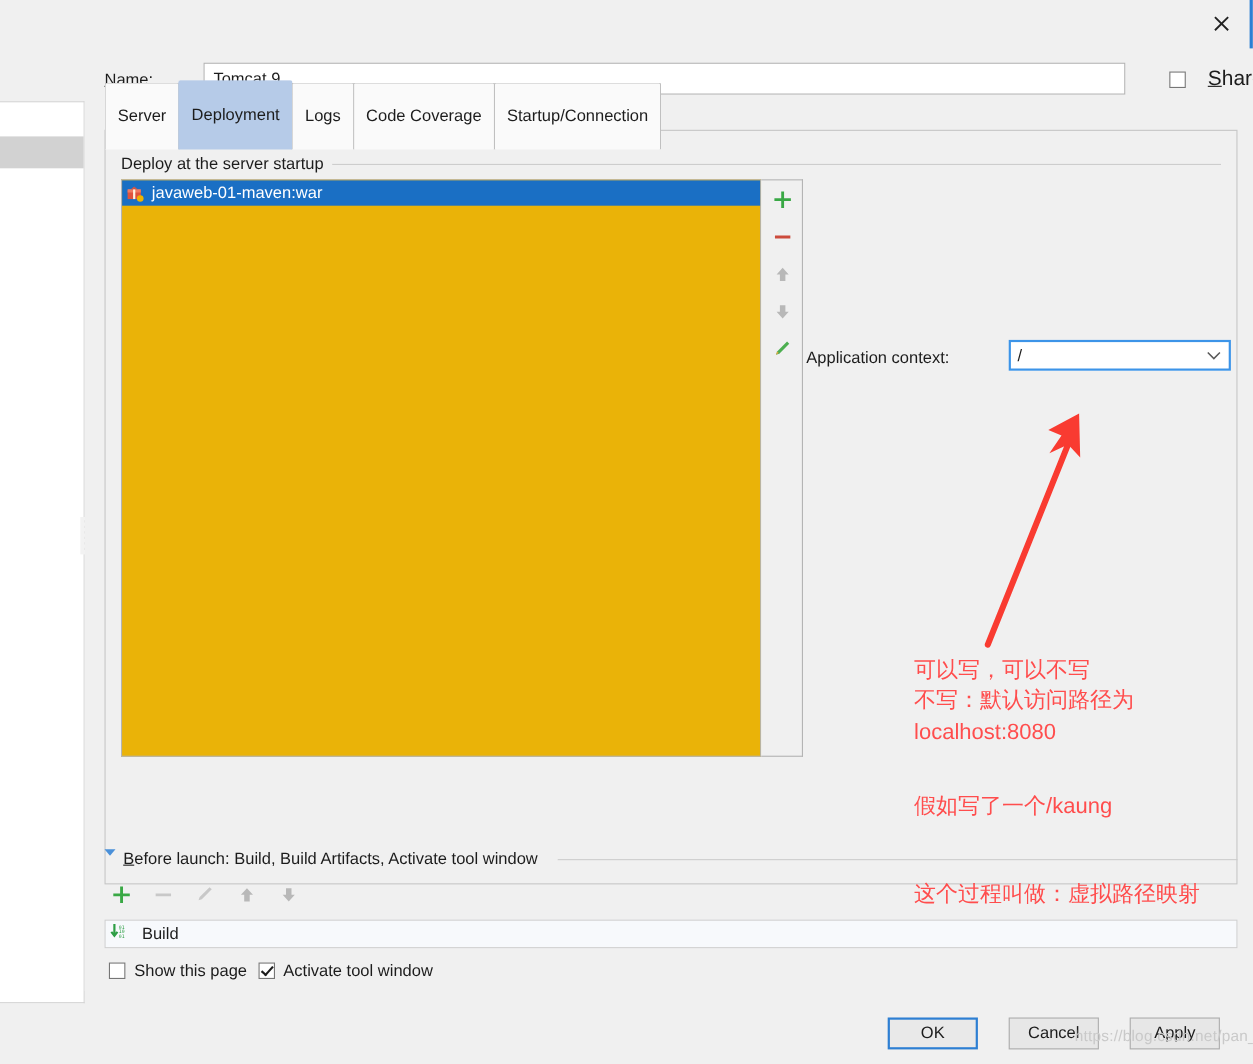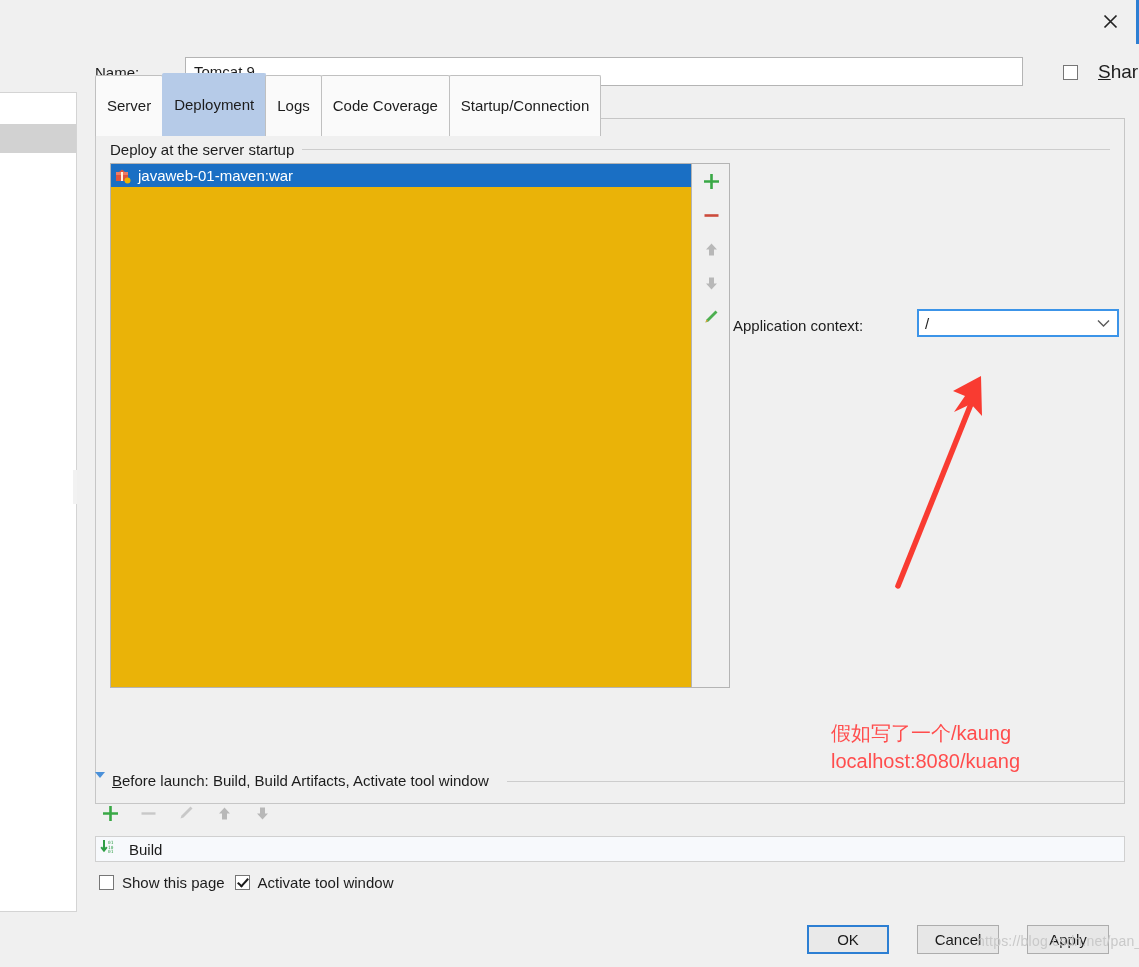--- a/index.html
+++ b/index.html
@@ -454,24 +454,29 @@
           <path d="M1 1.5 L6.5 7 L12 1.5" stroke="#5a5a5a" stroke-width="1.4" fill="none"></path>
         </svg>
       </span>
     </div>
 
     <svg id="red-arrow" viewBox="0 0 130 260">
       <path d="M7 252 L84 60" stroke="#f93b31" stroke-width="5.5" stroke-linecap="round" fill="none"></path>
       <path d="M90 42 L91 82 L80 70 L63 78 L74 62 L62 57 Z" fill="#f93b31"></path>
     </svg>
 
+    <div class="note" id="note-block-1">
+      <div>可以写，可以不写</div>
+      <div>不写：默认访问路径为</div>
+      <div class="mono">localhost:8080</div>
+    </div>
     <div class="note" id="note-block-2">
       <div>假如写了一个/kaung</div>
-      <div class="mono">localhost:8080/kuang</div>
-    </div>
+    </div>
+    <div class="note" id="note-block-3">这个过程叫做：虚拟路径映射</div>
 
   </div>
 
   <div id="before-launch-header">
     <span id="before-launch-caret"></span>
     <span><u>B</u><span>efore launch: Build, Build Artifacts, Activate tool window</span></span>
   </div>
   <div id="before-launch-line"></div>
 
   <div id="bl-toolbar">

